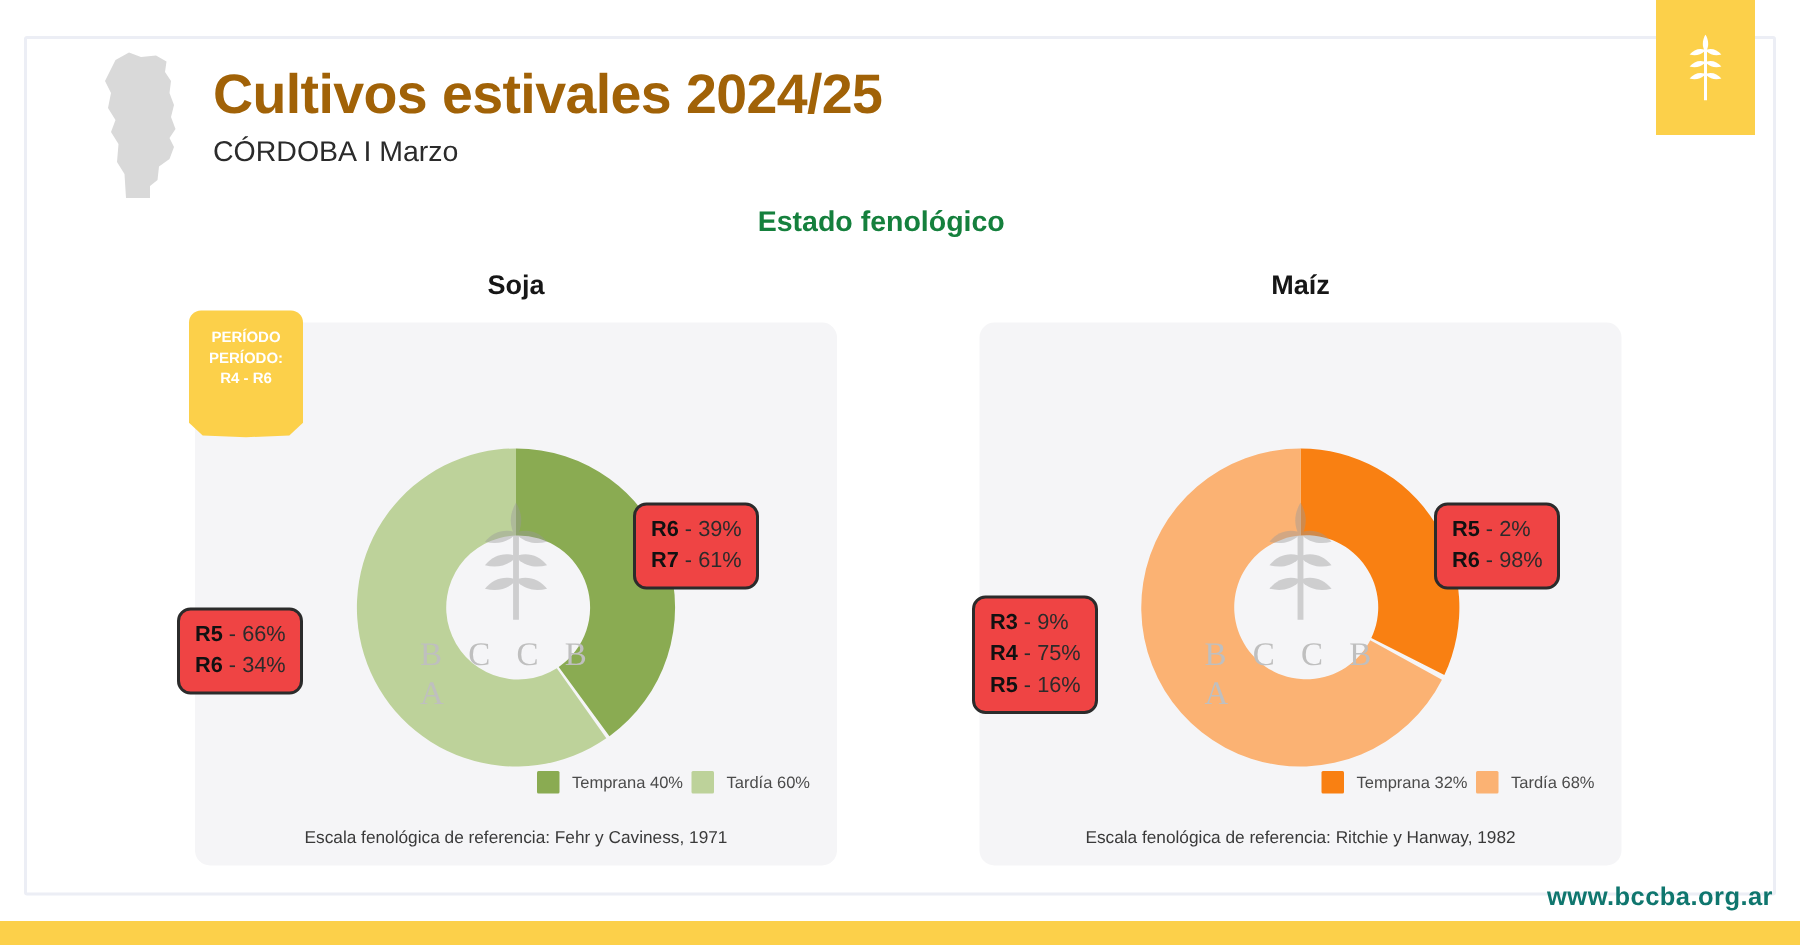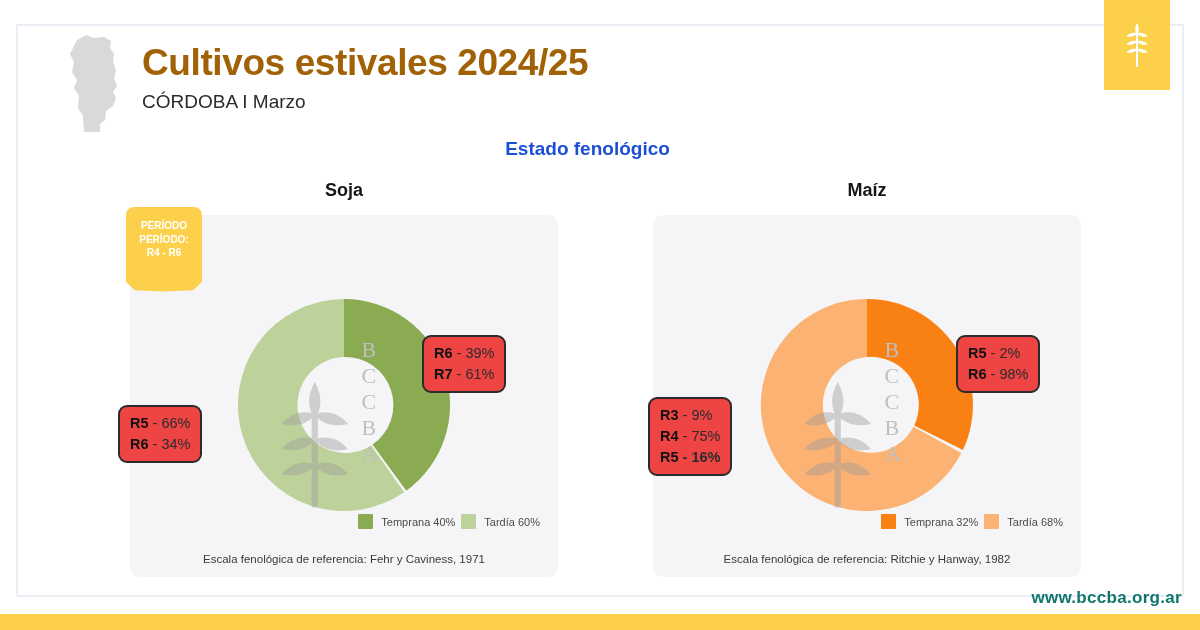--- a/index.html
+++ b/index.html
@@ -36,21 +36,21 @@
   .main-title {
     font-size: 37px; font-weight: bold; color: #a16207;
     letter-spacing: -0.4px; line-height: 1.05;
   }
   .sub-title {
     font-size: 19px; color: #2b2b2b; margin-top: 8px; font-weight: normal;
   }
 
   .section-title {
     position: absolute; left: 0; top: 138px; width: 1175px;
-    text-align: center; font-size: 19px; font-weight: bold; color: #1d4ed8;
+    text-align: center; font-size: 19px; font-weight: bold; color: #15803d;
   }
 
   
   .chart-col { position: absolute; top: 180px; width: 428px; }
   .chart-col.soja { left: 130px; }
   .chart-col.maiz { left: 653px; }
   .chart-title {
     text-align: center; font-size: 18px; font-weight: bold; color: #161616;
     margin-bottom: 14px;
   }
@@ -80,21 +80,21 @@
   .donut-wrap {
     position: absolute; left: 50%; top: 74px;
     transform: translateX(-50%);
     width: 232px; height: 232px;
   }
   .donut-wrap svg { width: 232px; height: 232px; display: block; }
   .donut-center {
     position: absolute; left: 50%; top: 50%;
     transform: translate(-50%,-50%);
     width: 140px; height: 140px;
-    display: flex; flex-direction: row; align-items: flex-start; justify-content: center;
+    display: flex; flex-direction: column; align-items: center; justify-content: center;
     pointer-events: none;
   }
   .wm-icon { width: 22px; height: 40px; opacity: .42; }
   .wm-text {
     font-family: "Liberation Serif", serif;
     font-size: 22px; color: #bfbfbf; letter-spacing: 6px;
     margin-top: 2px; padding-left: 6px;
   }
 
   
@@ -259,21 +259,21 @@
         </div>
       </div>
 
       <div class="callout co-right-m">
         <div><b>R5</b><span style="font-weight: normal;"> - 2%</span></div>
         <div><b>R6</b><span style="font-weight: normal;"> - 98%</span></div>
       </div>
       <div class="callout co-left-m">
         <div><b>R3</b><span style="font-weight: normal;"> - 9%</span></div>
         <div><b>R4</b><span style="font-weight: normal;"> - 75%</span></div>
-        <div><b>R5</b><span style="font-weight: bold;"> - 16%</span></div>
+        <div><b>R5</b><span style="font-weight: normal;"> - 16%</span></div>
       </div>
 
       <div class="legend">
         <div class="legend-row">
           <span class="swatch" style="background:#f98012"></span>
           <span class="legend-label">Temprana 32%</span>
         </div>
         <div class="legend-row">
           <span class="swatch" style="background:#fbb273"></span>
           <span class="legend-label">Tardía 68%</span>

